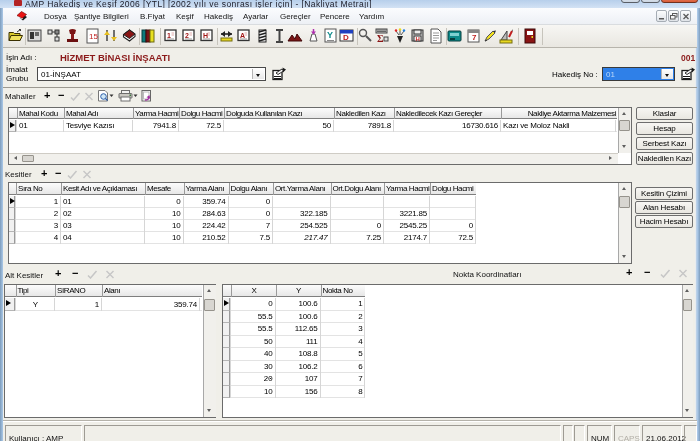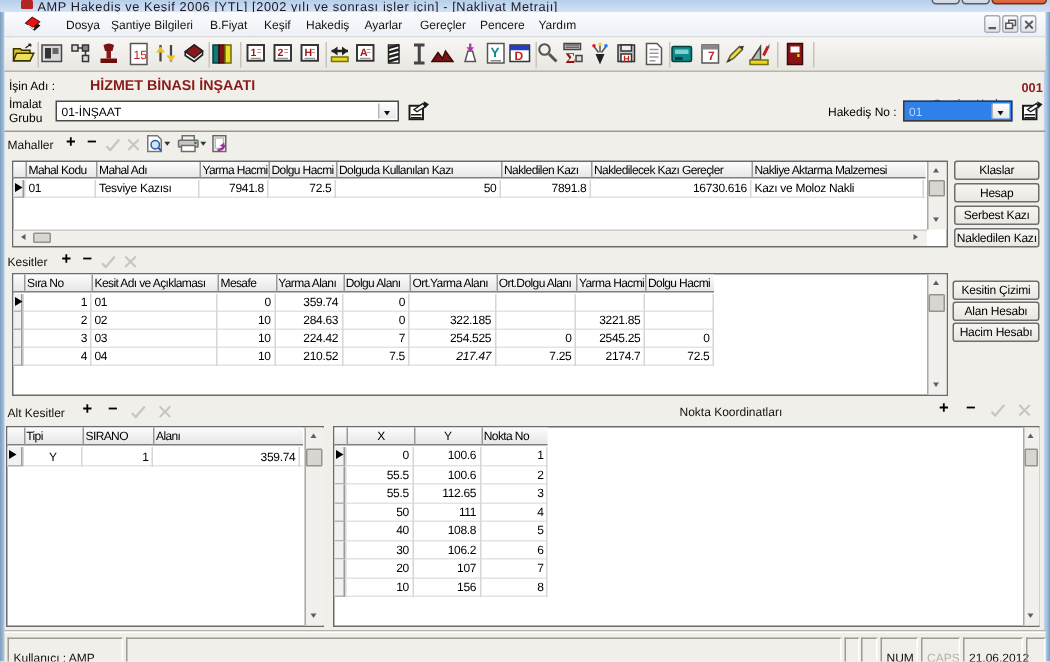--- a/index.html
+++ b/index.html
@@ -260,21 +260,21 @@
   </svg>
 <div class="grid" id="g1" style="left:8px;top:107px;width:624px;height:58px;">
     <div class="ghead" style="width:608px;height:11px"></div>
     <div class="hcell" style="left:8px;width:47px;height:11px;line-height:11px;">Mahal Kodu</div>
     <div class="hcell" style="left:55px;width:69px;height:11px;line-height:11px;">Mahal Adı</div>
     <div class="hcell" style="left:124px;width:46px;height:11px;line-height:11px;">Yarma Hacmi</div>
     <div class="hcell" style="left:170px;width:45px;height:11px;line-height:11px;">Dolgu Hacmi</div>
     <div class="hcell" style="left:215px;width:110px;height:11px;line-height:11px;">Dolguda Kullanılan Kazı</div>
     <div class="hcell" style="left:325px;width:60px;height:11px;line-height:11px;">Nakledilen Kazı</div>
     <div class="hcell" style="left:385px;width:107px;height:11px;line-height:11px;">Nakledilecek Kazı Gereçler</div>
-    <div class="hcell" style="left:492px;width:115px;height:11px;line-height:11px;">Nakliye Aktarma Malzemesi</div>
+    <div class="hcell" style="left:492px;width:115px;height:11px;line-height:11px;text-align:right;">Nakliye Aktarma Malzemesi</div>
     <div class="dcell" style="left:8px;top:12px;width:47px;height:12px;line-height:12px;padding-left:2px;">01</div>
     <div class="dcell" style="left:55px;top:12px;width:69px;height:12px;line-height:12px;padding-left:2px;">Tesviye Kazısı</div>
     <div class="dcell num" style="left:124px;top:12px;width:46px;height:12px;line-height:12px;">7941.8</div>
     <div class="dcell num" style="left:170px;top:12px;width:45px;height:12px;line-height:12px;">72.5</div>
     <div class="dcell num" style="left:215px;top:12px;width:110px;height:12px;line-height:12px;">50</div>
     <div class="dcell num" style="left:325px;top:12px;width:60px;height:12px;line-height:12px;">7891.8</div>
     <div class="dcell num" style="left:385px;top:12px;width:107px;height:12px;line-height:12px;">16730.616</div>
     <div class="dcell" style="left:492px;top:12px;width:115px;height:12px;line-height:12px;padding-left:2px;">Kazı ve Moloz Nakli</div>
     <div class="rowline" style="left:0px;top:23px;width:608px"></div>
     <div class="vline" style="left:7px;top:12px;height:12px"></div>
@@ -440,21 +440,21 @@
     <div class="dcell num" style="left:97.5px;top:50.5px;width:44.900000000000006px;height:12.5px;line-height:12.5px;">4</div>
     <div class="rowline" style="left:0px;top:62px;width:142.4px"></div>
     <div class="dcell num" style="left:8.3px;top:63px;width:44.3px;height:12.5px;line-height:12.5px;">40</div>
     <div class="dcell num" style="left:52.6px;top:63px;width:44.9px;height:12.5px;line-height:12.5px;">108.8</div>
     <div class="dcell num" style="left:97.5px;top:63px;width:44.900000000000006px;height:12.5px;line-height:12.5px;">5</div>
     <div class="rowline" style="left:0px;top:74.5px;width:142.4px"></div>
     <div class="dcell num" style="left:8.3px;top:75.5px;width:44.3px;height:12.5px;line-height:12.5px;">30</div>
     <div class="dcell num" style="left:52.6px;top:75.5px;width:44.9px;height:12.5px;line-height:12.5px;">106.2</div>
     <div class="dcell num" style="left:97.5px;top:75.5px;width:44.900000000000006px;height:12.5px;line-height:12.5px;">6</div>
     <div class="rowline" style="left:0px;top:87px;width:142.4px"></div>
-    <div class="dcell num" style="left:8.3px;top:88px;width:44.3px;height:12.5px;line-height:12.5px;">20</div>
+    <div class="dcell num" style="left:8.3px;top:88px;width:44.3px;height:12.5px;line-height:12.5px;font-family:Liberation Mono, monospace;">20</div>
     <div class="dcell num" style="left:52.6px;top:88px;width:44.9px;height:12.5px;line-height:12.5px;">107</div>
     <div class="dcell num" style="left:97.5px;top:88px;width:44.900000000000006px;height:12.5px;line-height:12.5px;">7</div>
     <div class="rowline" style="left:0px;top:99.5px;width:142.4px"></div>
     <div class="dcell num" style="left:8.3px;top:100.5px;width:44.3px;height:12.5px;line-height:12.5px;">10</div>
     <div class="dcell num" style="left:52.6px;top:100.5px;width:44.9px;height:12.5px;line-height:12.5px;">156</div>
     <div class="dcell num" style="left:97.5px;top:100.5px;width:44.900000000000006px;height:12.5px;line-height:12.5px;">8</div>
     <div class="rowline" style="left:0px;top:112px;width:142.4px"></div>
     <div class="vline" style="left:7.300000000000001px;top:13px;height:100px"></div>
     <div class="vline" style="left:51.6px;top:13px;height:100px"></div>
     <div class="vline" style="left:96.5px;top:13px;height:100px"></div>

